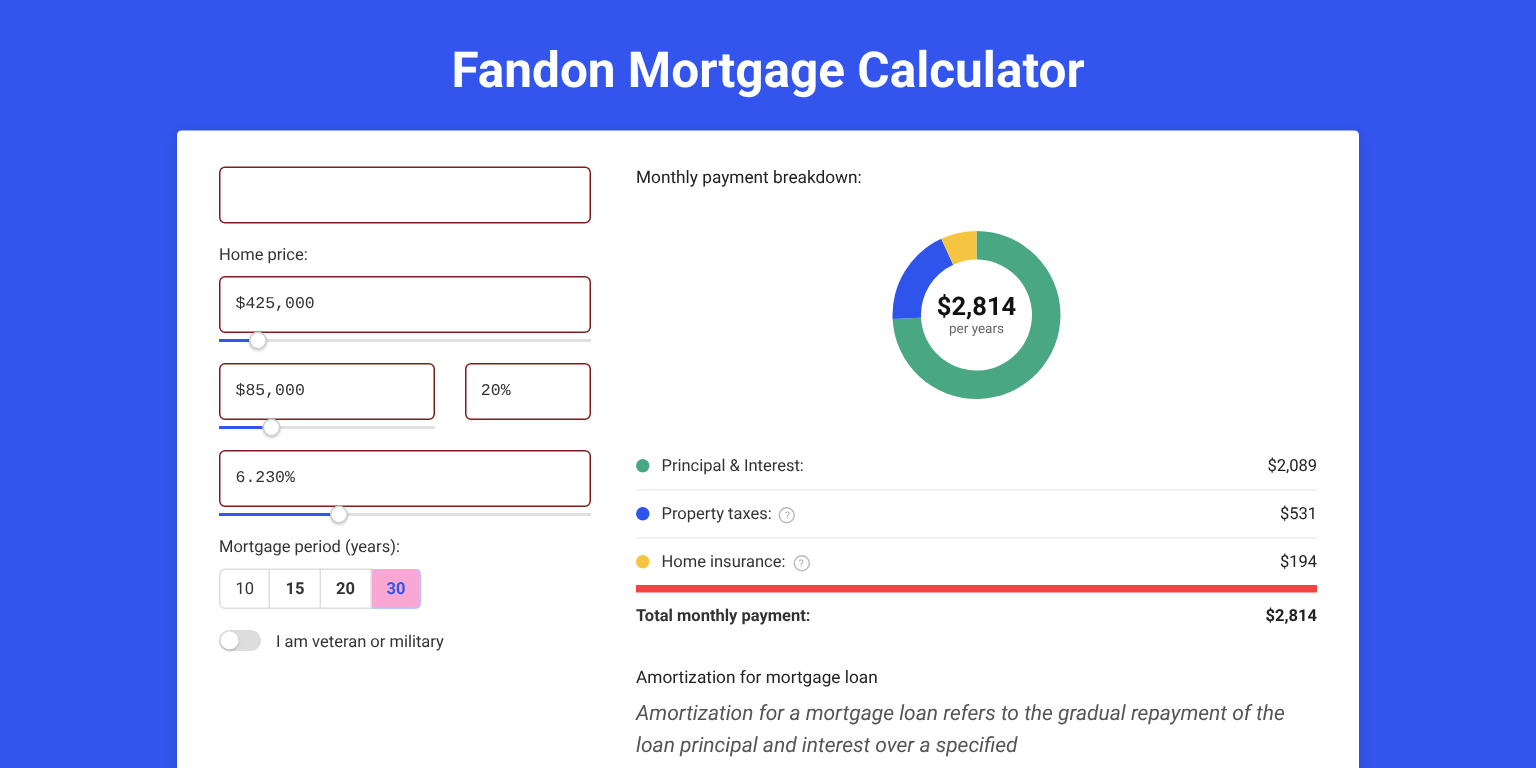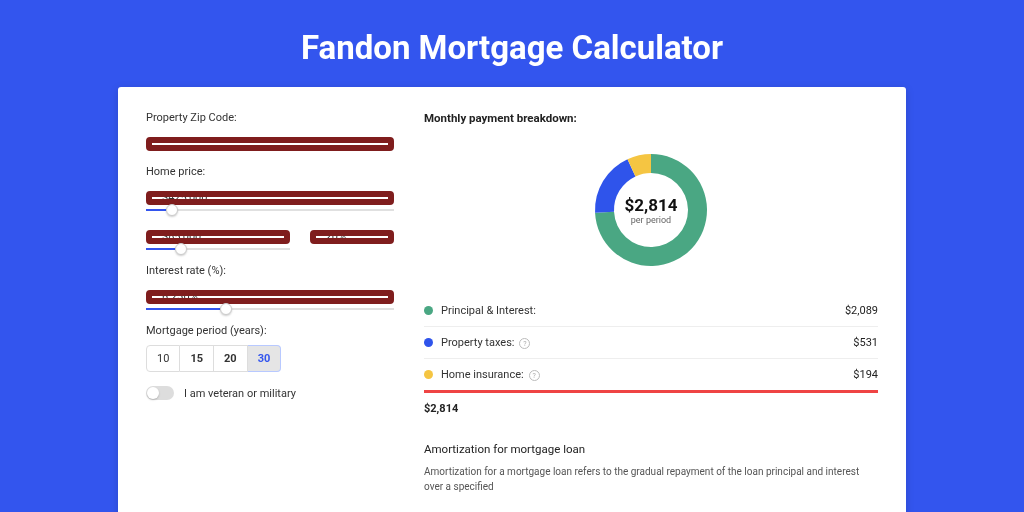--- a/index.html
+++ b/index.html
@@ -3,66 +3,65 @@
 <meta charset="utf-8">
 <style>
   *{box-sizing:border-box;margin:0;padding:0;font-family:-apple-system,BlinkMacSystemFont,"Segoe UI",Roboto,Helvetica,Arial,sans-serif;}
   body{width:1024px;height:512px;background:#3355ee;overflow:hidden;position:relative;}
   .title{color:#fff;font-size:33px;font-weight:700;text-align:center;padding:28px 0 20px;}
   .card{background:#fff;width:788px;margin:0 auto;border-radius:3px;box-shadow:0 2px 8px rgba(0,0,0,.15);height:600px;padding:24px 28px;display:flex;gap:30px;}
   .left{width:248px;flex-shrink:0;}
   .right{flex:1;}
   label.fieldlabel{font-size:11px;color:#333;display:block;margin-bottom:8px;}
   .field{margin-bottom:14px;position:relative;}
-  input[type=text]{width:100%;height:14px;border:6px solid #7f1d1d;border-radius:4px;padding:0 10px;font-size:11px;color:#333;}
+  input[type=text]{width:100%;height:38px;border:1px solid #7f1d1d;border-radius:4px;padding:0 10px;font-size:11px;color:#333;font-family:Liberation Mono, monospace;}
   .slider-track{position:relative;height:2px;background:#e0e0e0;margin-top:4px;}
   .slider-fill{position:absolute;left:0;top:0;height:2px;background:#3355ee;}
   .slider-thumb{position:absolute;top:-5px;width:12px;height:12px;background:#fff;border:1px solid #ccc;border-radius:50%;box-shadow:0 1px 2px rgba(0,0,0,.2);}
   .row-two{display:flex;gap:20px;}
   .row-two .col-a{flex:1.7;}
   .row-two .col-b{flex:1;}
   .period-btns{display:flex;gap:0;}
   .pbtn{font-size:11px;padding:6px 10px;border:1px solid #ddd;background:#fff;cursor:pointer;color:#333;}
   .pbtn:first-child{border-radius:4px 0 0 4px;}
   .pbtn:last-child{border-radius:0 4px 4px 0;}
   .pbtn+.pbtn{border-left:none;font-weight:bold;}
-  .pbtn.active{background:#e5e5e5;color:#3355ee;border-color:#b8c9ff;}
+  .pbtn.active{background:#f9a8d4;color:#3355ee;border-color:#b8c9ff;}
   .toggle-row{display:flex;align-items:center;gap:10px;margin-top:14px;}
   .toggle{width:28px;height:14px;background:#ddd;border-radius:10px;position:relative;}
   .toggle::after{content:"";position:absolute;left:1px;top:1px;width:12px;height:12px;background:#fff;border-radius:50%;box-shadow:0 1px 2px rgba(0,0,0,.2);}
   .toggle-label{font-size:11px;color:#333;}
-  .section-title{font-size:11.5px;font-weight:700;color:#222;margin-bottom:10px;}
+  .section-title{font-size:11.5px;font-weight:400;color:#222;margin-bottom:10px;}
   .donut-wrap{display:flex;justify-content:center;align-items:center;height:150px;margin-bottom:10px;}
   .donut{position:relative;width:120px;height:120px;}
   .donut-center{position:absolute;inset:0;display:flex;flex-direction:column;justify-content:center;align-items:center;}
   .donut-amount{font-size:17px;font-weight:700;color:#111;}
   .donut-sub{font-size:9px;color:#666;}
   .legend{margin-top:6px;}
   .legend-row{display:flex;align-items:center;padding:9px 0;border-bottom:1px solid #eee;font-size:11px;}
-  .legend-row.last{border-bottom:3px solid #ef4444;}
+  .legend-row.last{border-bottom:5px solid #ef4444;}
   .legend-row.total{border-bottom:none;font-weight:700;}
   .dot{width:9px;height:9px;border-radius:50%;margin-right:8px;flex-shrink:0;}
   .legend-label{flex:1;color:#333;display:flex;align-items:flex-end;gap:5px;}
   .legend-val{color:#222;}
   .info-icon{width:11px;height:11px;border:1px solid #bbb;border-radius:50%;display:inline-flex;align-items:center;justify-content:center;font-size:7px;color:#aaa;}
   .amort{margin-top:18px;}
   .amort-title{font-size:11.5px;font-weight:400;color:#222;margin-bottom:8px;}
-  .amort-text{font-size:10px;color:#555;line-height:1.5;}
+  .amort-text{font-size:14px;color:#555;line-height:1.5;font-style:italic;}
 </style>
 </head>
 <body>
 
 <h1 class="title">Fandon Mortgage Calculator</h1>
 
 <div class="card">
 
   <div class="left">
 
     <div class="field">
-      <label class="fieldlabel">Property Zip Code:</label>
       <input type="text" value="" style="">
     </div>
 
     <div class="field">
       <label class="fieldlabel">Home price:</label>
       <input type="text" value="$425,000" style="">
       <div class="slider-track">
         <div class="slider-fill" style="width:8%"></div>
         <div class="slider-thumb" style="left:8%"></div>
       </div>
@@ -77,21 +76,20 @@
             <div class="slider-thumb" style="left:20%"></div>
           </div>
         </div>
         <div class="col-b">
           <input type="text" value="20%" style="">
         </div>
       </div>
     </div>
 
     <div class="field">
-      <label class="fieldlabel">Interest rate (%):</label>
       <input type="text" value="6.230%" style="">
       <div class="slider-track">
         <div class="slider-fill" style="width:30%"></div>
         <div class="slider-thumb" style="left:30%"></div>
       </div>
     </div>
 
     <div class="field">
       <label class="fieldlabel">Mortgage period (years):</label>
       <div class="period-btns" id="period-btns">
@@ -114,21 +112,21 @@
 
     <div class="donut-wrap">
       <div class="donut">
         <svg width="120" height="120" viewBox="0 0 120 120" id="donut-svg">
             <path d="M 60 4 A 56 56 0 1 1 4.064515355571302 62.687295590902025 L 23.042626217073895 61.77553458684598 A 37 37 0 1 0 60 23 Z" fill="#4aa783"></path>
             <path d="M 4.064515355571302 62.687295590902025 A 56 56 0 0 1 36.49403692802912 9.172156252117666 L 44.46927439887638 26.417317523720598 A 37 37 0 0 0 23.042626217073895 61.77553458684598 Z" fill="#2f54eb"></path>
             <path d="M 36.49403692802912 9.172156252117666 A 56 56 0 0 1 60.00000000000004 4 L 60.00000000000003 23 A 37 37 0 0 0 44.46927439887638 26.417317523720598 Z" fill="#f5c542"></path>
           </svg>
         <div class="donut-center">
           <div class="donut-amount">$2,814</div>
-          <div class="donut-sub">per period</div>
+          <div class="donut-sub">per years</div>
         </div>
       </div>
     </div>
 
     <div class="legend" id="legend">
         <div class="legend-row">
           <span class="dot" style="background: rgb(74, 167, 131);"></span>
           <span class="legend-label">
             <span>Principal &amp; Interest:</span>
           </span>
@@ -144,20 +142,21 @@
         </div>
         <div class="legend-row last">
           <span class="dot" style="background: rgb(245, 197, 66);"></span>
           <span class="legend-label">
             <span>Home insurance:</span>
             <span class="info-icon">?</span>
           </span>
           <span class="legend-val">$194</span>
         </div>
         <div class="legend-row total">
+          <span class="legend-label">Total monthly payment:</span>
           <span class="legend-val">$2,814</span>
         </div>
       </div>
 
     <div class="amort">
       <div class="amort-title">Amortization for mortgage loan</div>
       <div class="amort-text">Amortization for a mortgage loan refers to the gradual repayment of the loan principal and interest over a specified</div>
     </div>
   </div>
 

